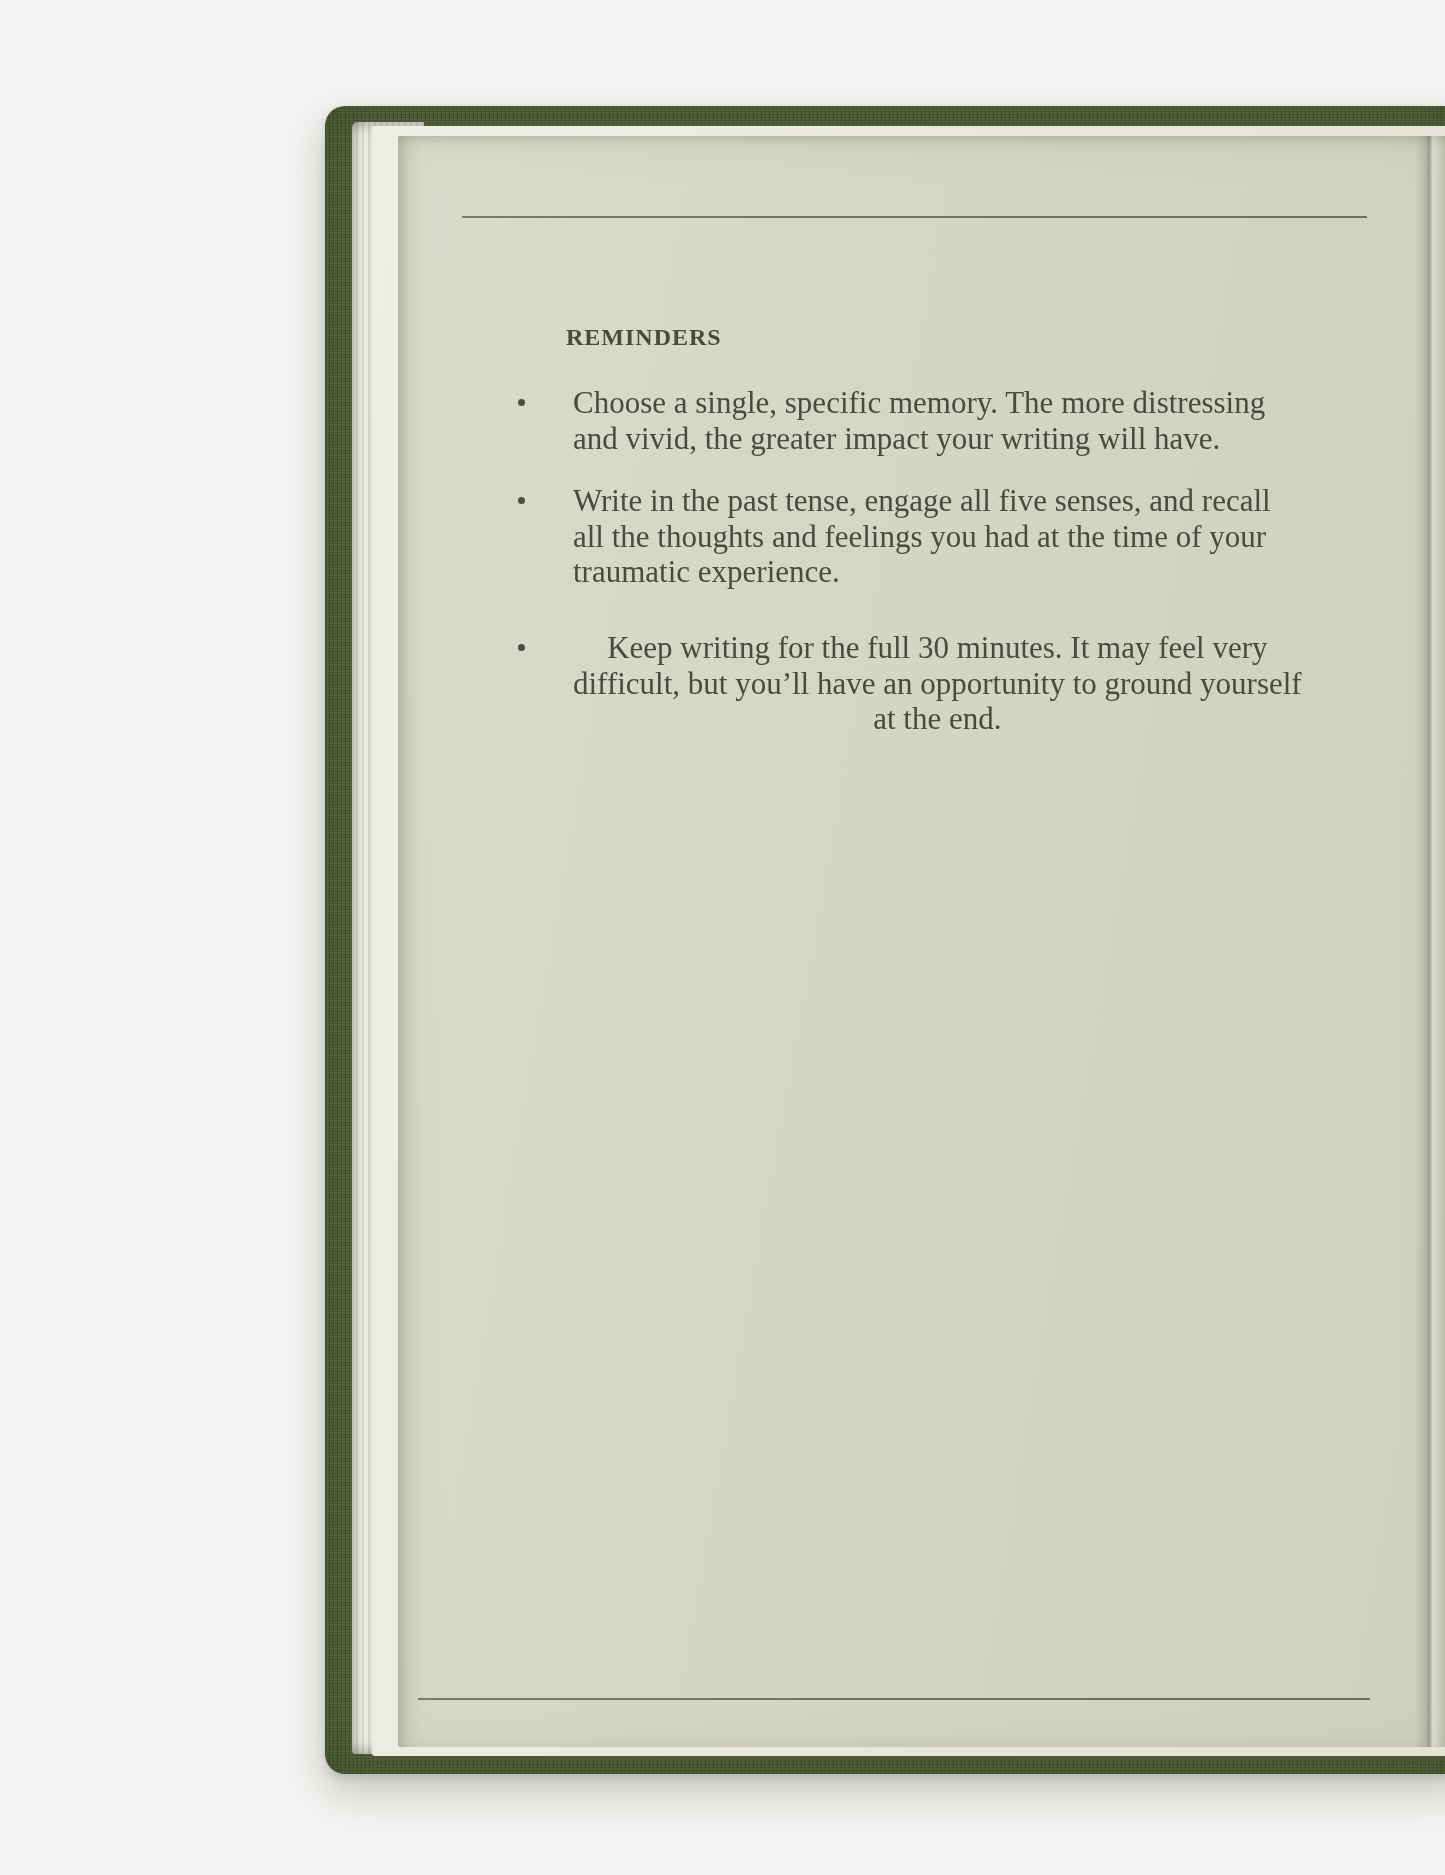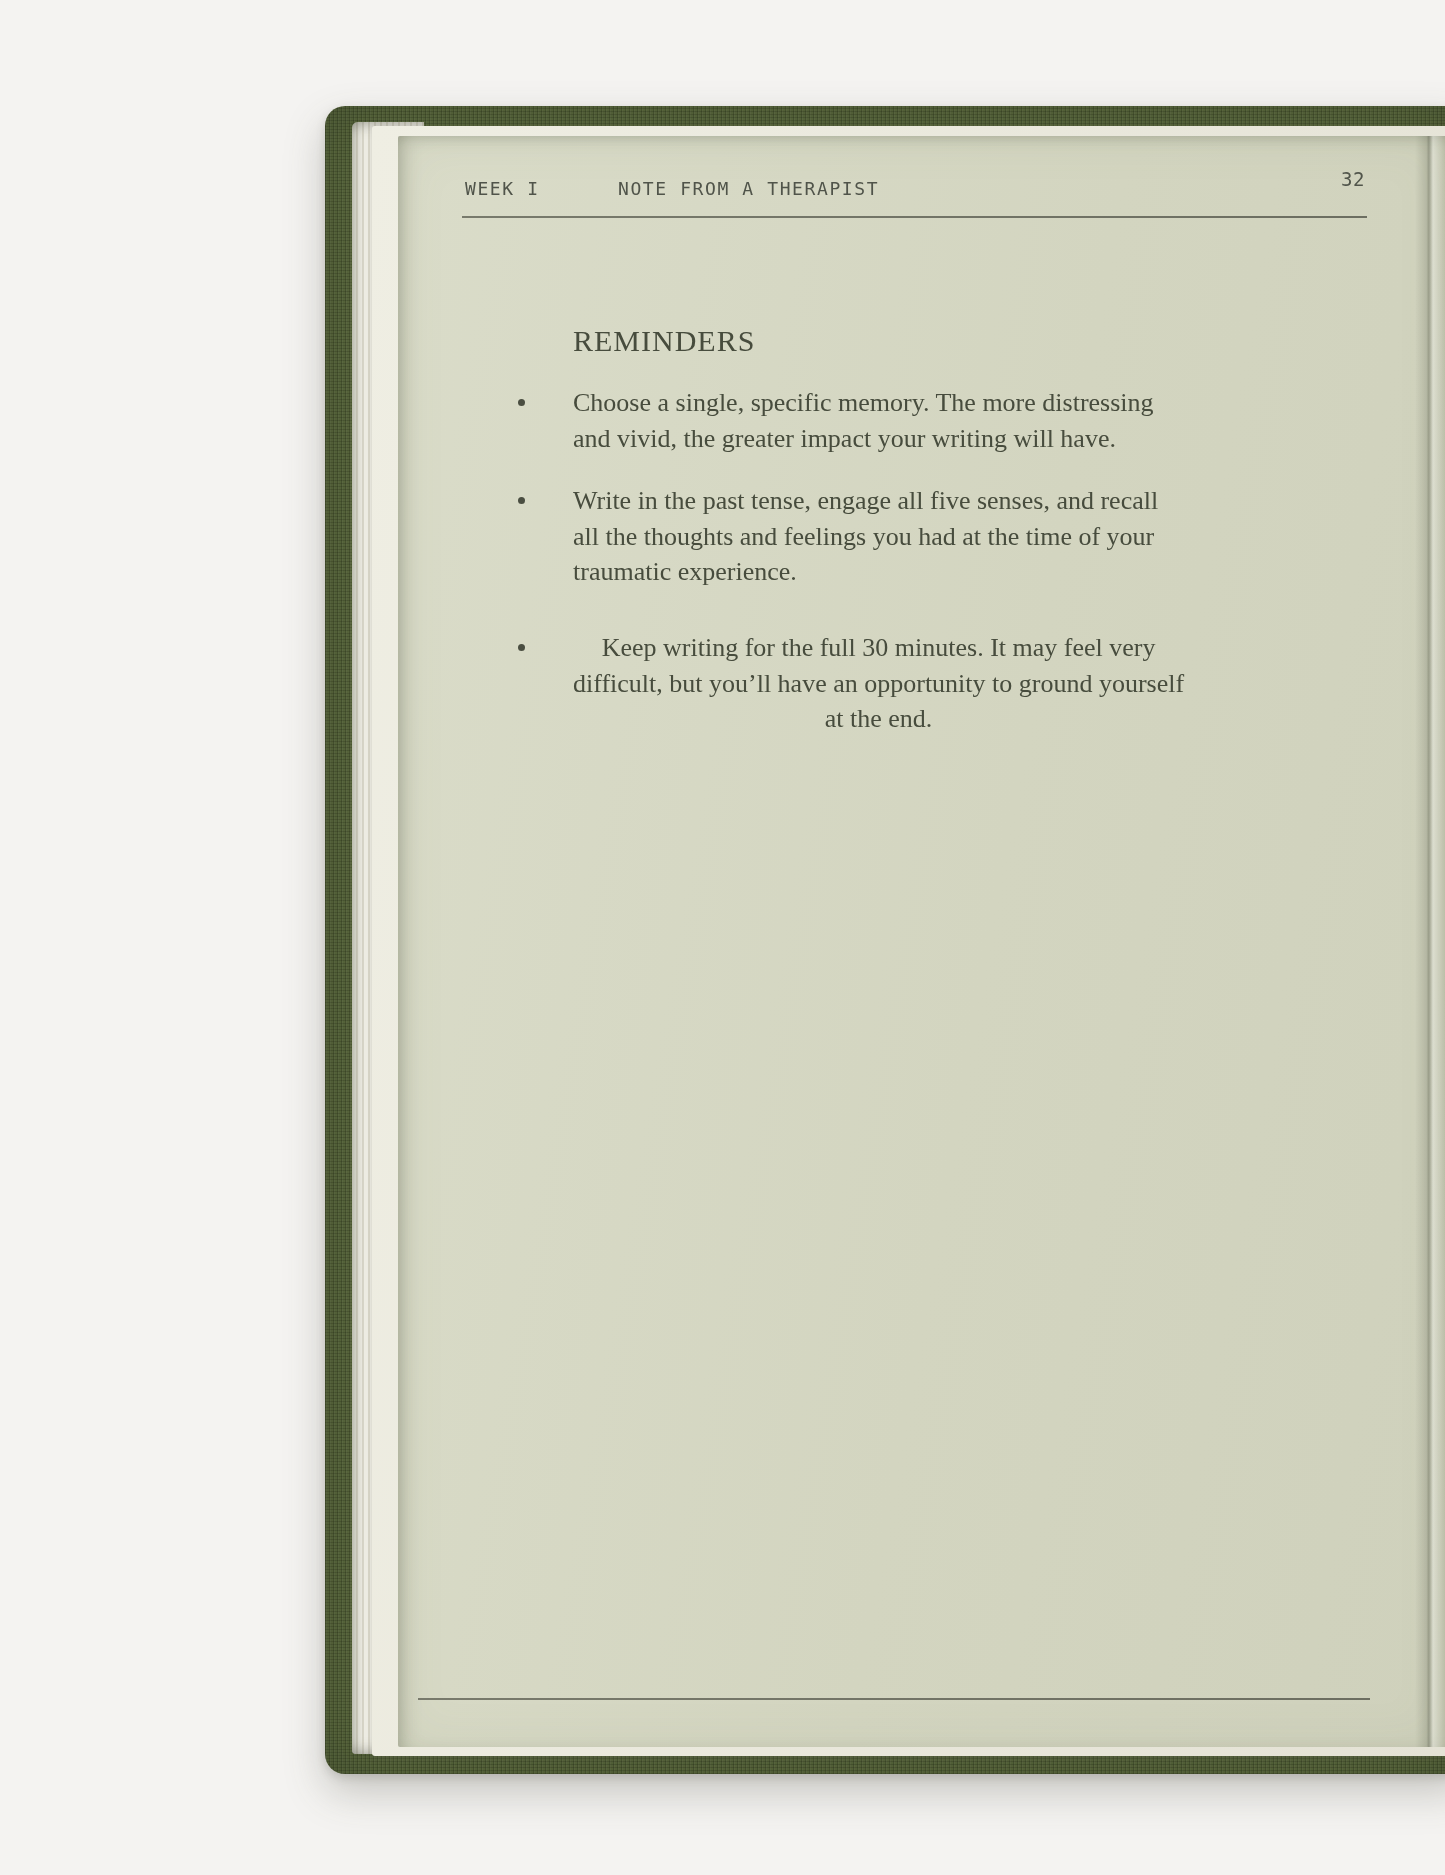--- a/index.html
+++ b/index.html
@@ -96,29 +96,29 @@
     background:linear-gradient(90deg,#787a6c,#6c6e61);
     border:none;
   }
   .foot-rule{
     position:absolute;left:20px;top:1562px;width:952px;height:2px;
     background:linear-gradient(90deg,#787a6c,#6c6e61);
     border:none;
   }
 
   .reminders-heading{
-    position:absolute;left:175px;top:188px;
-    font-size:30px;font-weight:400;letter-spacing:1px;
+    position:absolute;left:168px;top:188px;
+    font-size:24px;font-weight:700;letter-spacing:1px;
     color:#474c3d;margin:0;
   }
 
   .bullet-list{position:absolute;left:175px;top:0;width:760px;}
   .bullet-item{
     position:absolute;left:0;
-    font-size:26px;line-height:35.5px;
+    font-size:31px;line-height:35.5px;
     white-space:pre-line;
     color:#474c3d;
   }
   .bullet-item::before{
     content:'';
     position:absolute;left:-55px;top:14px;
     width:7px;height:7px;border-radius:50%;
     background:#4a4e41;
   }
   .bullet-1{top:249px;}
@@ -133,25 +133,20 @@
   <div class="book-cover"></div>
 
   <div class="page-stack"></div>
 
   <div class="under-sheet"></div>
 
   <div class="main-page">
 
     <div class="content">
 
-      <div class="running-head">
-        <span class="week-label">WEEK I</span>
-        <span class="section-title">NOTE FROM A THERAPIST</span>
-        <span class="page-number">32</span>
-      </div>
 
       <div class="head-rule"></div>
 
       <h2 class="reminders-heading">REMINDERS</h2>
 
       <div class="bullet-list">
         <div class="bullet-item bullet-1">Choose a single, specific memory. The more distressing
 and vivid, the greater impact your writing will have.</div>
         <div class="bullet-item bullet-2">Write in the past tense, engage all five senses, and recall
 all the thoughts and feelings you had at the time of your

